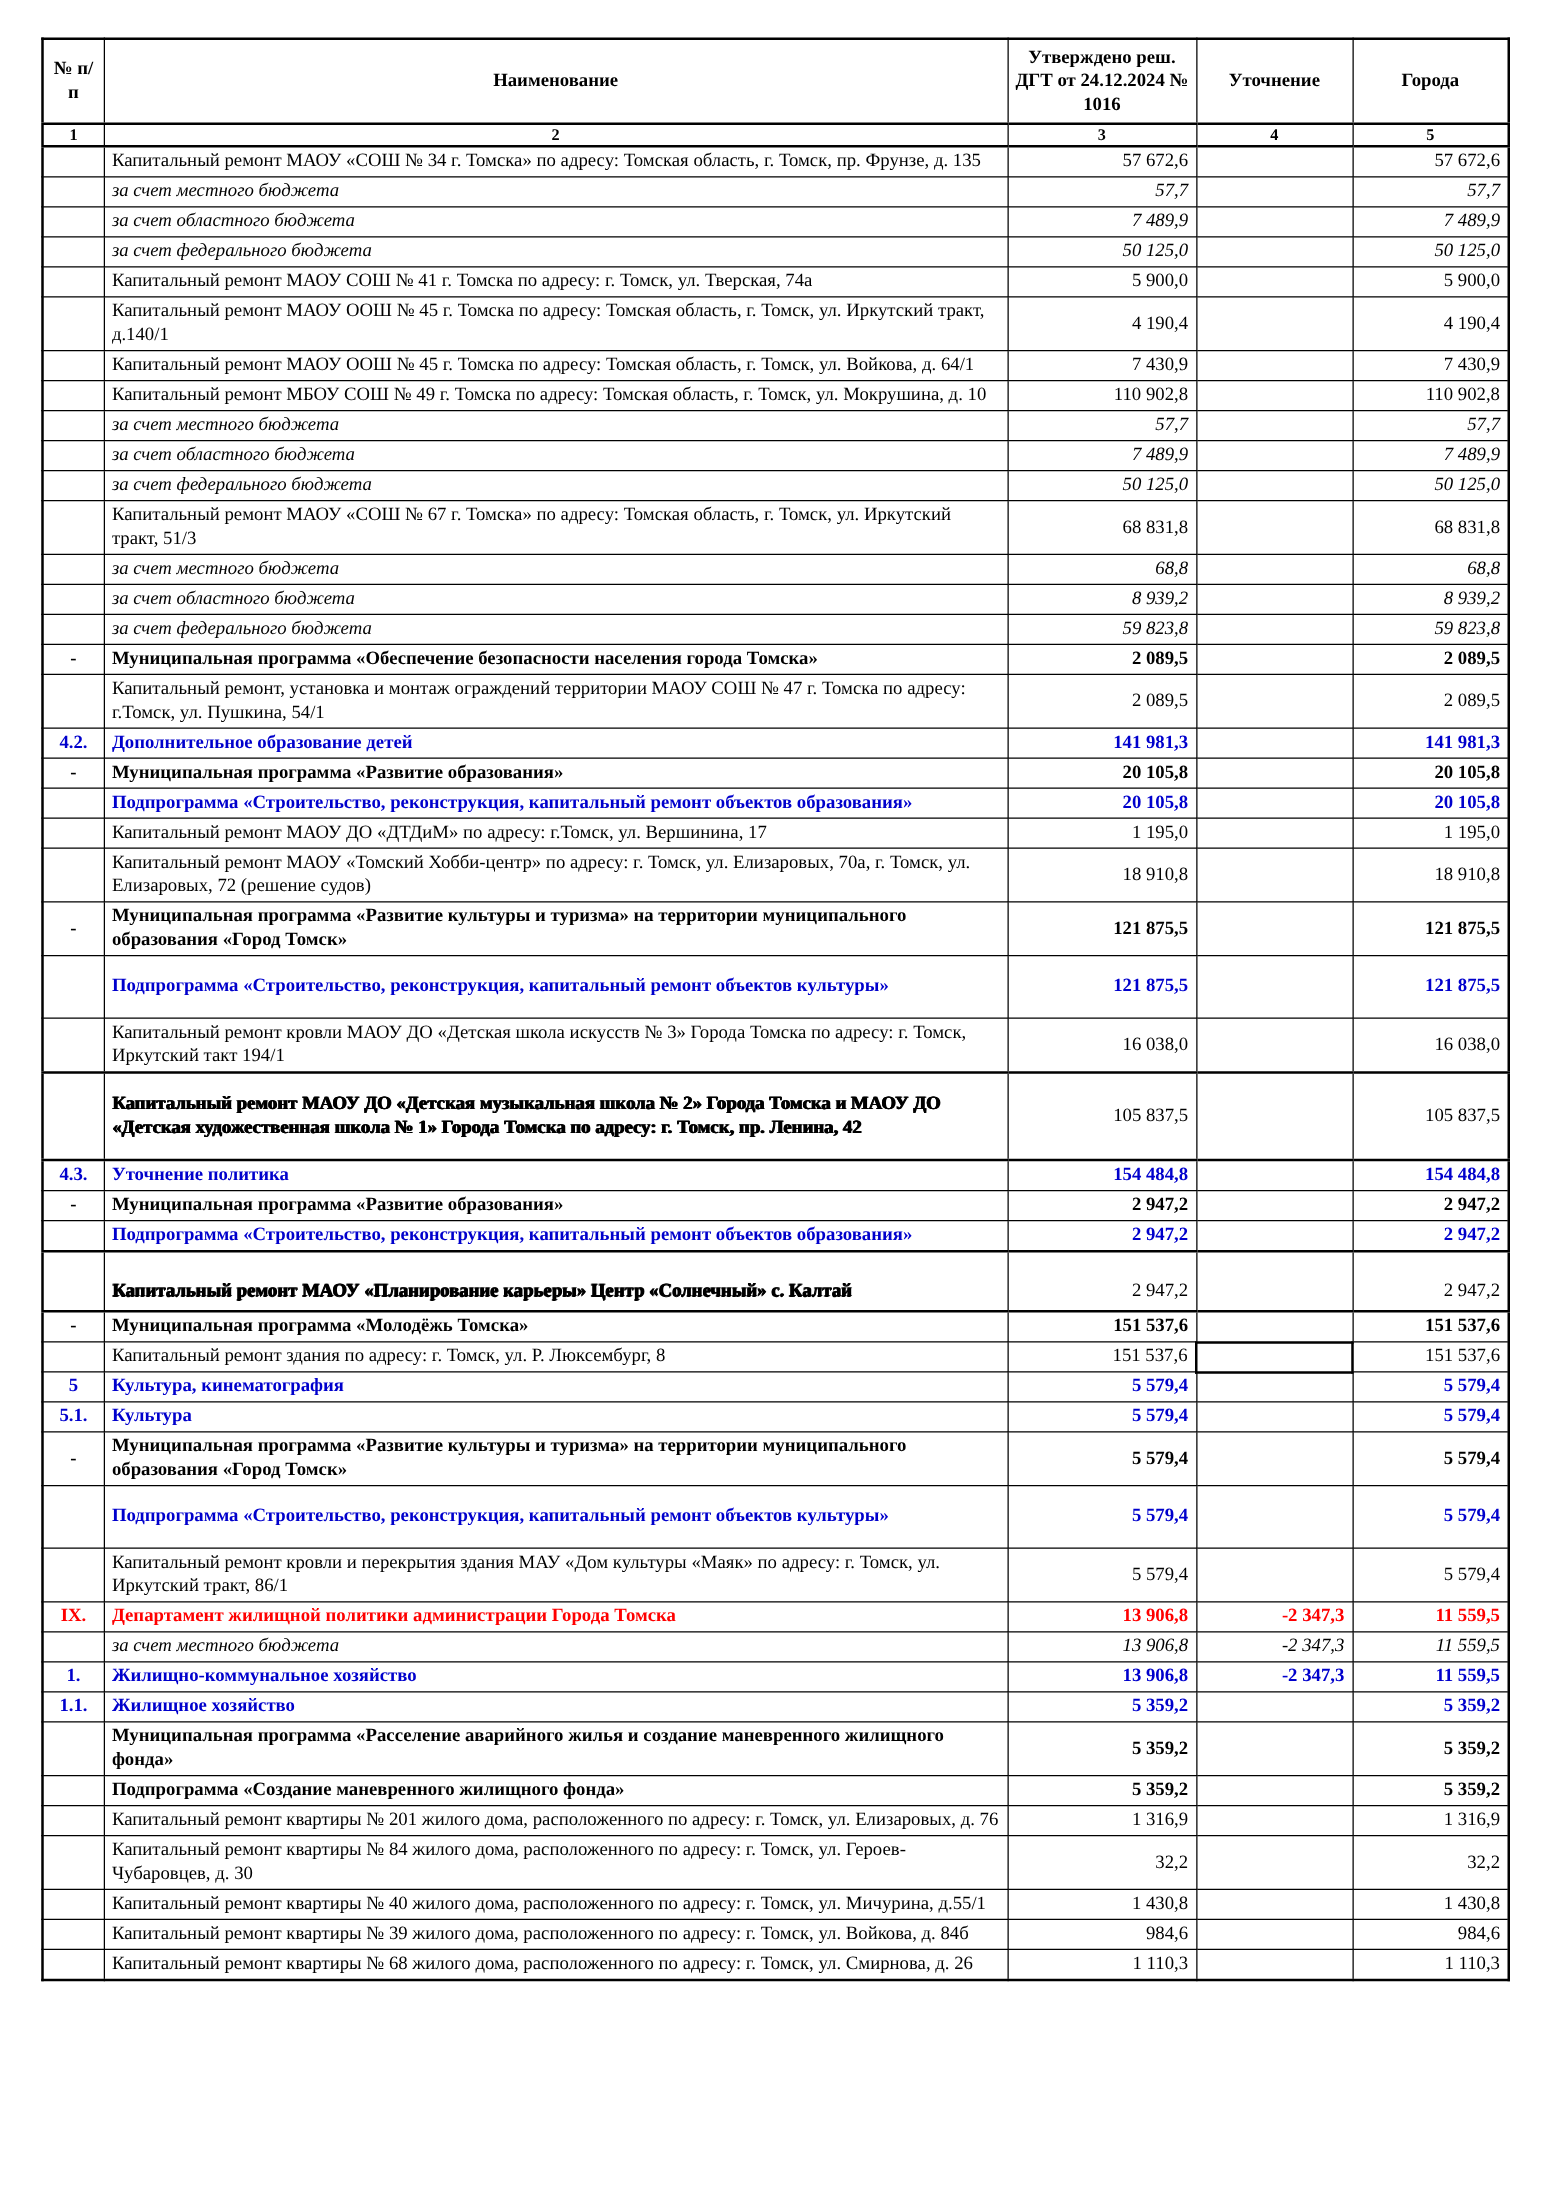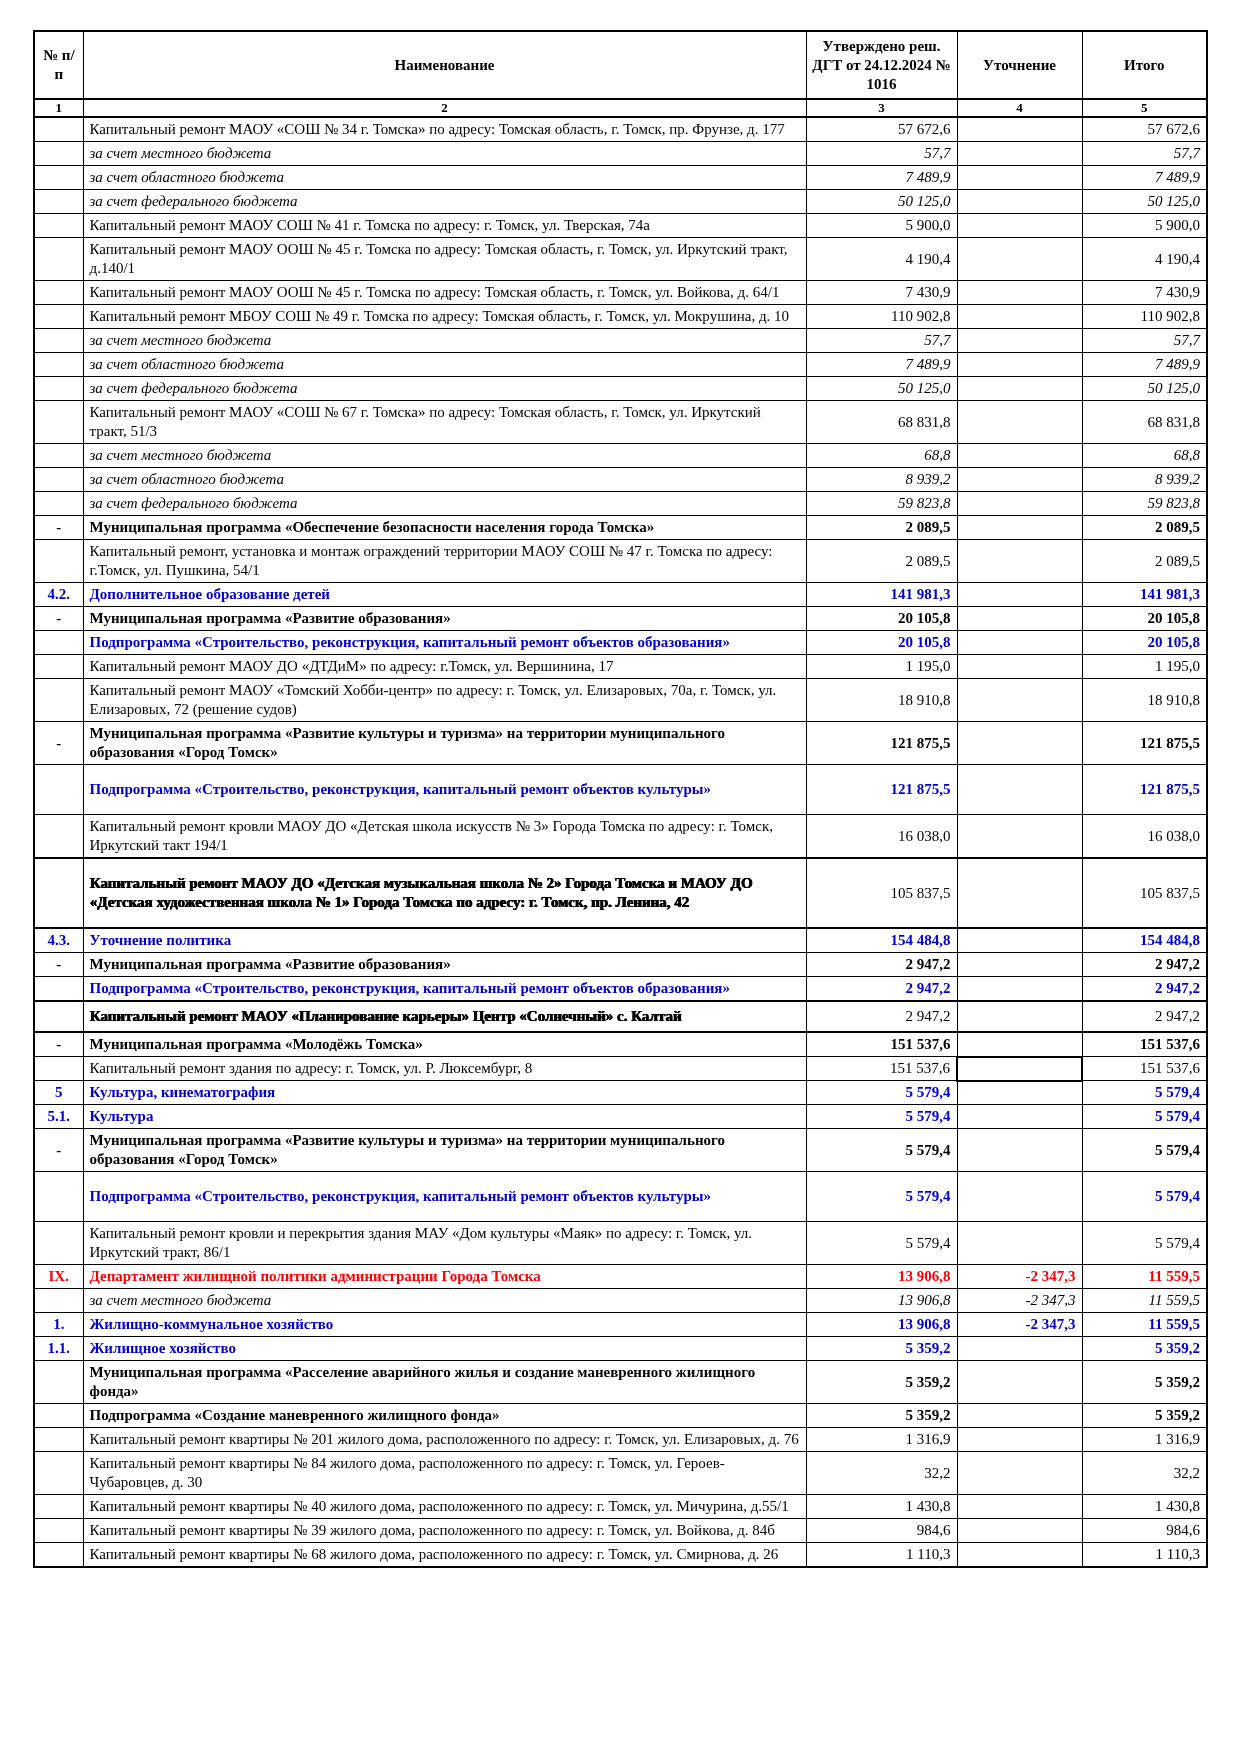--- a/index.html
+++ b/index.html
@@ -11,21 +11,21 @@
   thead tr.hdr th{font-weight:bold;text-align:center;height:62px;border-bottom:2px solid #000;padding:2px 4px;}
   thead tr.colnums th{font-weight:bold;text-align:center;font-size:13px;line-height:14px;padding:1px 2px;border-bottom:2px solid #000;}
   td.num{text-align:center;}
   td.val{text-align:right;white-space:nowrap;}
   tr.funding td{font-style:italic;}
   tr.program td{font-weight:bold;}
   tr.section td{font-weight:bold;color:#0000cc;}
   tr.subprogram td{font-weight:bold;color:#0000cc;}
   tr.subprogram-black td{font-weight:bold;}
   tr.department td{font-weight:bold;color:#ff0000;}
-  tr.emphasis td{border-top:2.5px solid #000;border-bottom:2.5px solid #000;padding-top:5px;padding-bottom:5px;}
+  tr.emphasis td{border-top:2.5px solid #000;border-bottom:2.5px solid #000;padding-top:22px;padding-bottom:5px;}
   tr.emphasis td.name{font-weight:bold;text-shadow:0.8px 0 0 #000, 0 0.4px 0 #000;}
   tr.tall td{padding-top:15px;padding-bottom:15px;}
   tr.box4 td:nth-child(4){border:2.5px solid #000;}
 </style>
 </head>
 <body>
 
 <div class="page">
   <table class="budget">
     <colgroup>
@@ -34,34 +34,34 @@
       <col style="width:151px">
       <col style="width:125px">
       <col style="width:125px">
     </colgroup>
     <thead>
       <tr class="hdr">
         <th>№ п/п</th>
         <th>Наименование</th>
         <th>Утверждено реш. ДГТ от 24.12.2024 № 1016</th>
         <th>Уточнение</th>
-        <th>Итого</th>
+        <th>Города</th>
       </tr>
       <tr class="colnums">
         <th>1</th>
         <th>2</th>
         <th>3</th>
         <th>4</th>
         <th>5</th>
       </tr>
     </thead>
     <tbody>
         <tr class="">
           <td class="num"></td>
-          <td class="name name">Капитальный ремонт МАОУ «СОШ № 34 г. Томска» по адресу: Томская область, г. Томск, пр. Фрунзе, д. 177</td>
+          <td class="name name">Капитальный ремонт МАОУ «СОШ № 34 г. Томска» по адресу: Томская область, г. Томск, пр. Фрунзе, д. 135</td>
           <td class="val">57 672,6</td>
           <td class="val"></td>
           <td class="val">57 672,6</td>
         </tr>
         <tr class="funding">
           <td class="num"></td>
           <td class="name name">за счет местного бюджета</td>
           <td class="val">57,7</td>
           <td class="val"></td>
           <td class="val">57,7</td>

